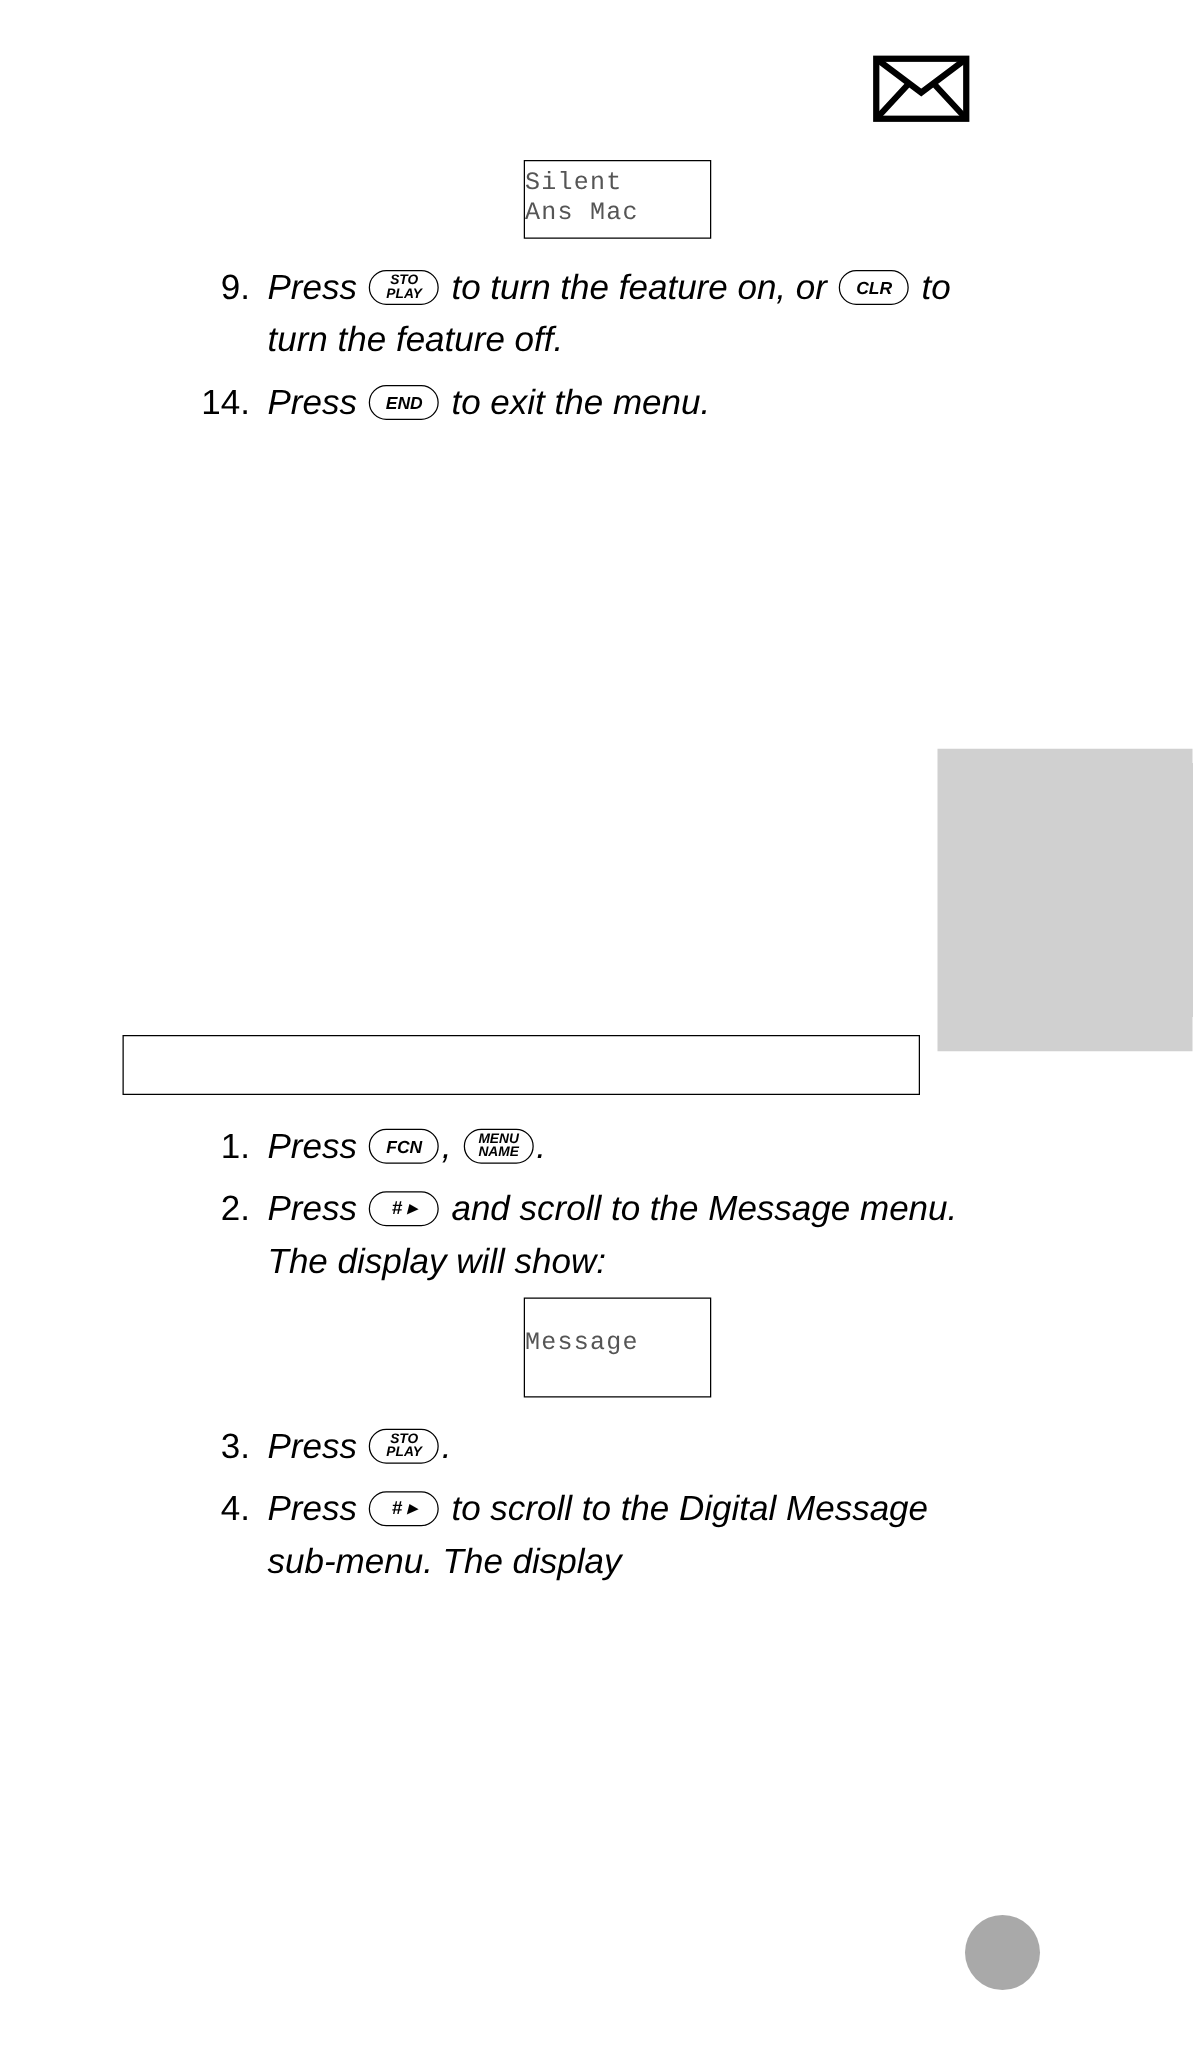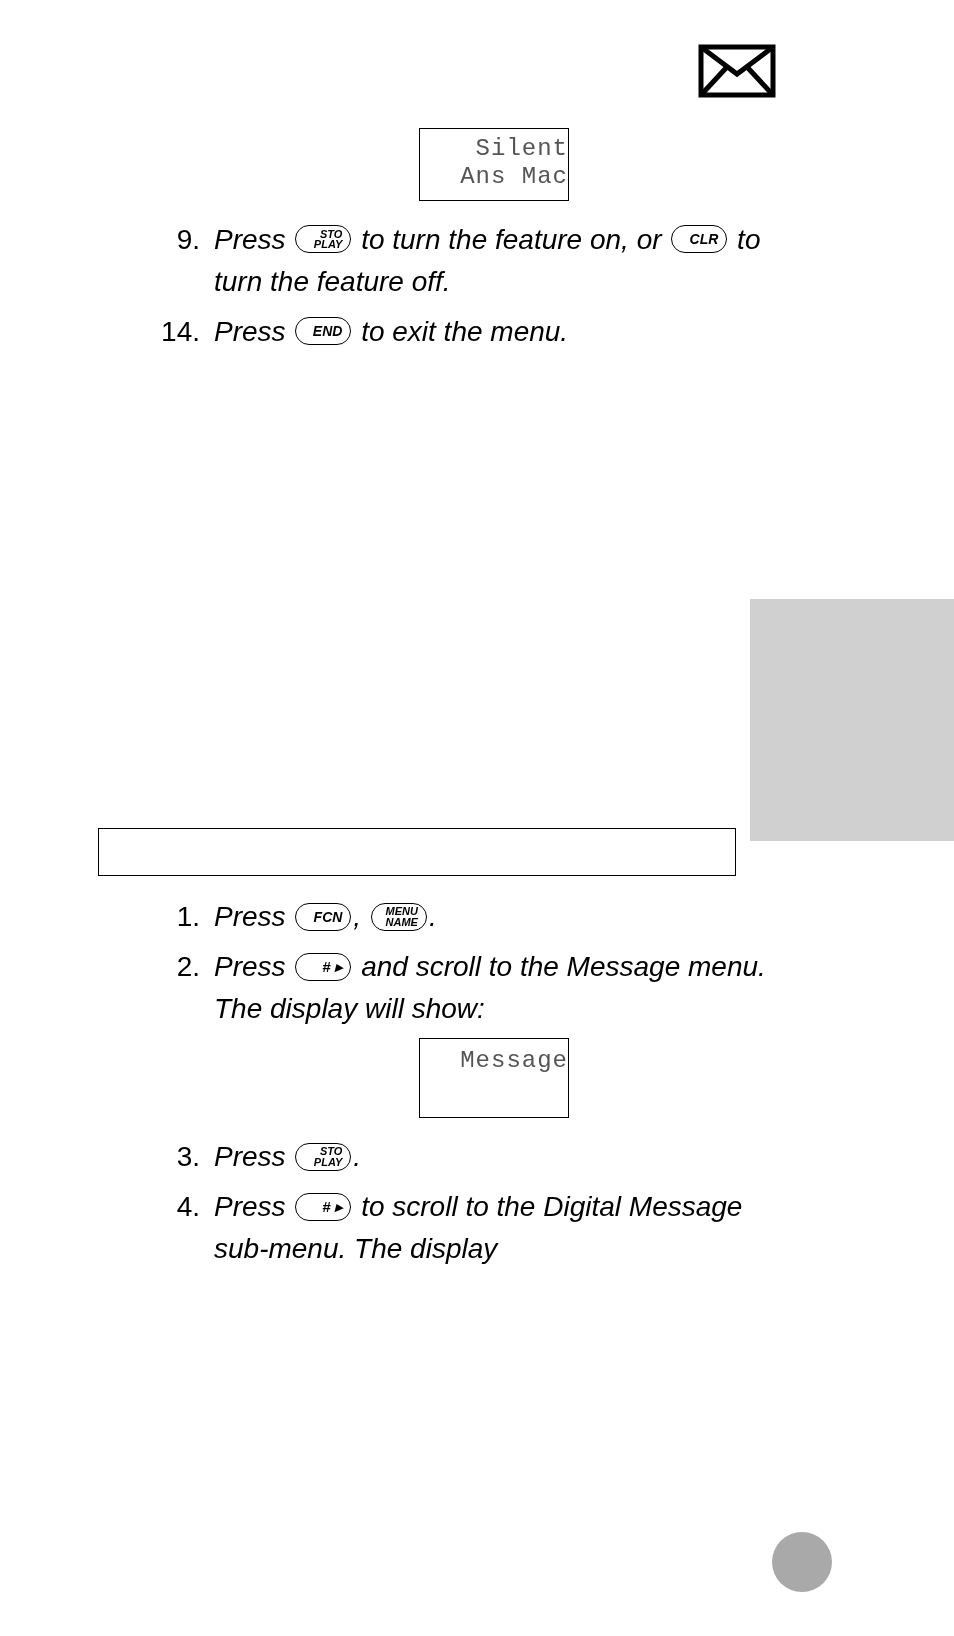--- a/index.html
+++ b/index.html
@@ -24,30 +24,30 @@
     }
     .lead-text {
       font-size: 28px;
       line-height: 1.4;
     }
     .lcd-box {
       border: 1.5px solid #000;
       width: 150px;
       padding: 6px 0 8px 0;
       margin: 6px auto 18px auto;
-      text-align: right;
+      text-align: left;
       font-family: "Courier New", monospace;
-      font-size: 24px;
+      font-size: 20px;
       line-height: 1.18;
       color: #555;
       letter-spacing: 1px;
     }
     .lcd-box.tall {
       height: 80px;
-      padding-top: 8px;
+      padding-top: 24px;
     }
     ol.steps {
       list-style: none;
     }
     ol.steps li {
       display: flex;
       margin-bottom: 8px;
       font-size: 28px;
       line-height: 1.5;
     }
@@ -58,21 +58,21 @@
       flex-shrink: 0;
       margin-left: -58px;
     }
     ol.steps li .body {
       flex: 1;
       font-style: italic;
     }
     .key {
       display: inline-flex;
       flex-direction: column;
-      align-items: flex-end;
+      align-items: center;
       justify-content: center;
       border: 1.5px solid #000;
       border-radius: 14px;
       min-width: 56px;
       height: 28px;
       padding: 0 8px;
       font-size: 14px;
       font-weight: bold;
       line-height: 1;
       vertical-align: middle;

